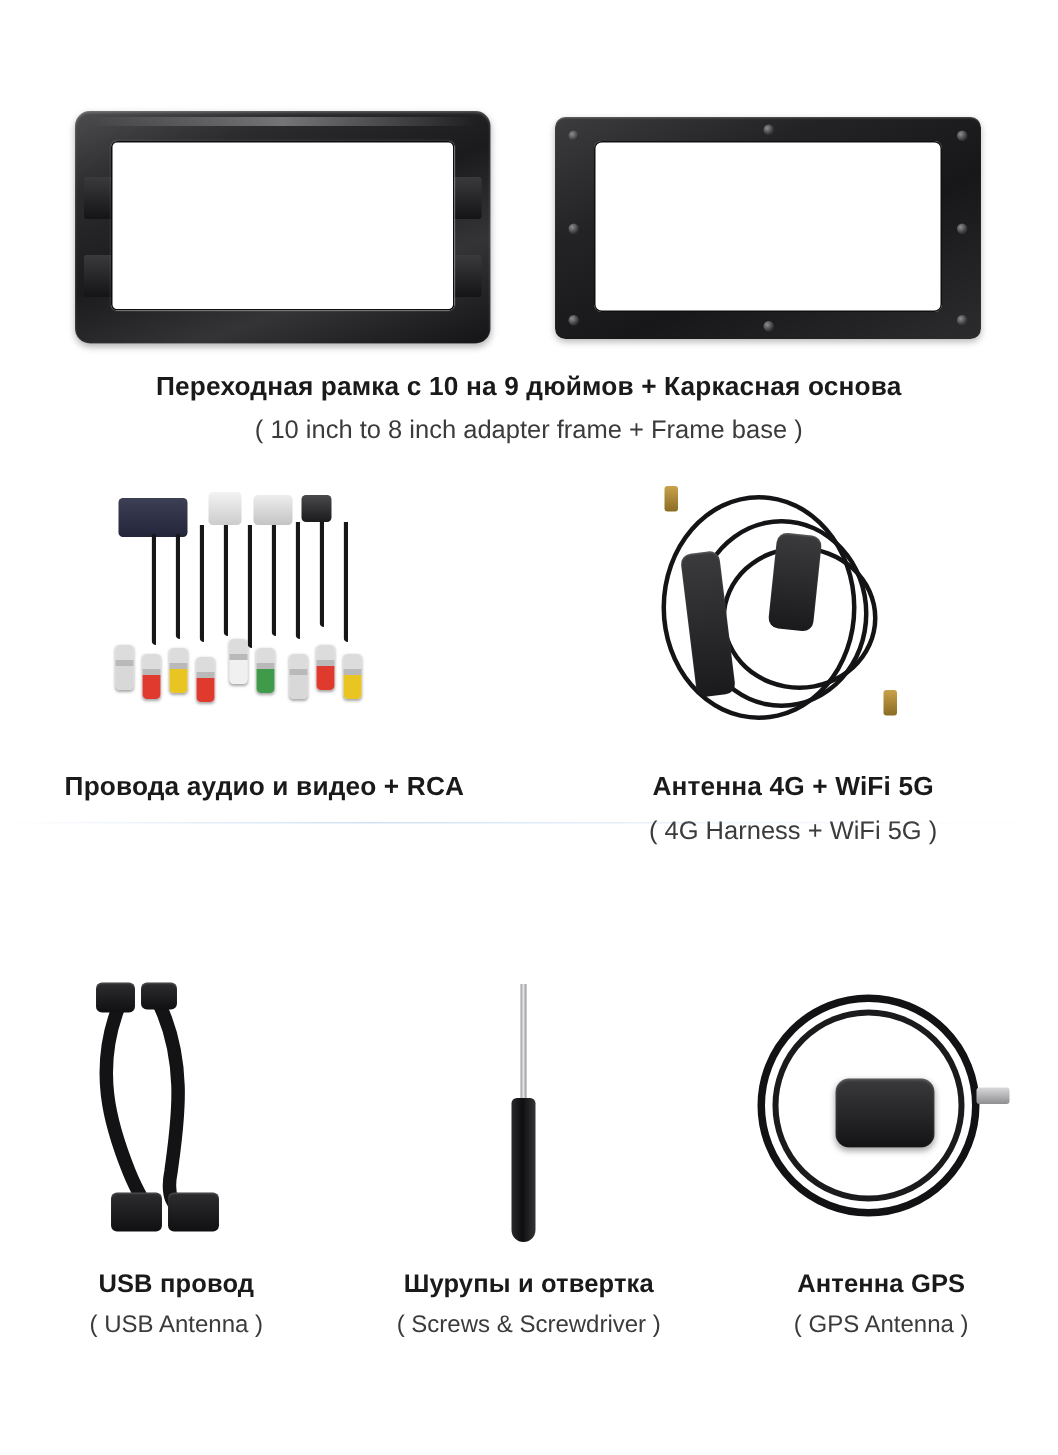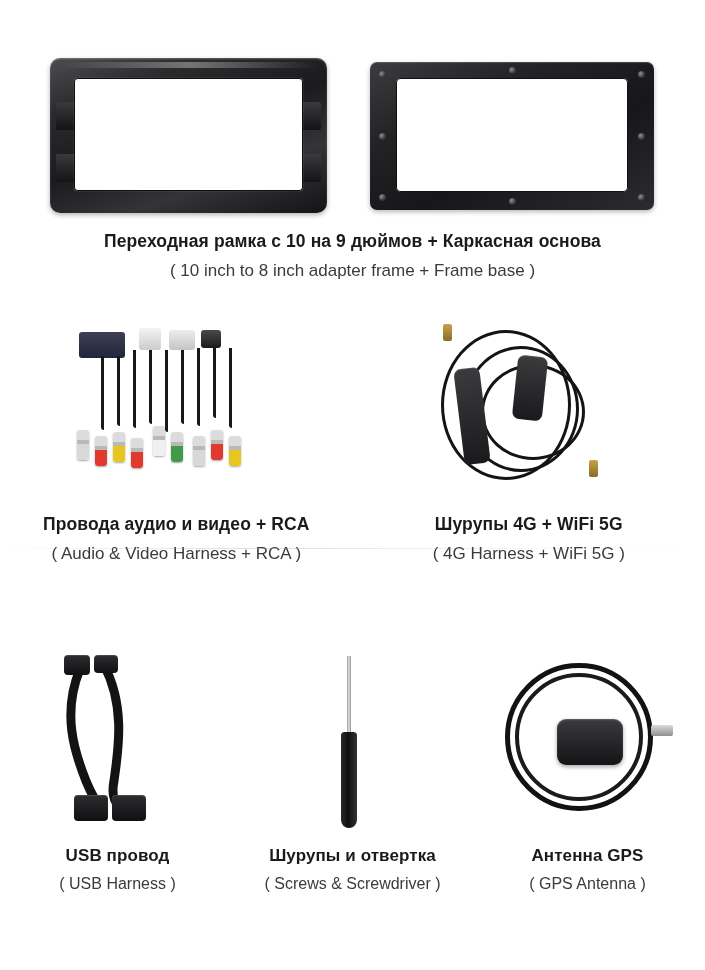--- a/index.html
+++ b/index.html
@@ -30,21 +30,21 @@
   .caption-en {
     font-size: 17px;
     font-weight: normal;
     color: #3b3b3b;
     line-height: 1.35;
     margin-top: 7px;
     white-space: nowrap;
   }
 
   
-  #row1 { top: 0; height: 300px; }
+  #row1 { top: 16px; height: 300px; }
   .frames-wrap {
     position: relative;
     height: 175px;
     margin-top: 28px;
   }
   
   .frame-a {
     position: absolute;
     left: 50px; top: 30px;
     width: 277px; height: 155px;
@@ -276,38 +276,37 @@
           <span class="rca" style="--c:#e03a2f; left:70px; top:112px;"></span>
           <span class="rca" style="--c:#f0f0f0; left:92px; top:100px;"></span>
           <span class="rca" style="--c:#3f9b4a; left:110px; top:106px;"></span>
           <span class="rca" style="--c:#d8d8d8; left:132px; top:110px;"></span>
           <span class="rca" style="--c:#e03a2f; left:150px; top:104px;"></span>
           <span class="rca" style="--c:#e8c520; left:168px; top:110px;"></span>
         </div>
       </div>
       <div class="caption-block">
         <div class="caption-ru">Провода аудио и видео + RCA</div>
-        <div class="caption-en">( Audio &amp; Video Harness + RCA )</div>
       </div>
     </div>
 
     <div class="half right">
       <div class="art">
         <div class="antenna4g">
           <span class="coil" style="left:22px; top:10px; width:130px; height:150px;"></span>
           <span class="coil" style="left:44px; top:26px; width:116px; height:126px;"></span>
           <span class="coil" style="left:62px; top:44px; width:104px; height:96px;"></span>
           <span class="ant-pad p1"></span>
           <span class="ant-pad p2"></span>
           <span class="sma" style="left:24px; top:4px;"></span>
           <span class="sma" style="left:170px; top:140px;"></span>
         </div>
       </div>
       <div class="caption-block">
-        <div class="caption-ru">Шурупы 4G + WiFi 5G</div>
+        <div class="caption-ru">Антенна 4G + WiFi 5G</div>
         <div class="caption-en">( 4G Harness + WiFi 5G )</div>
       </div>
     </div>
 
     <div class="faint-line" style="top:228px;"></div>
   </div>
 
   <div class="section" id="row3">
 
     <div class="third a">
@@ -318,21 +317,21 @@
             <path d="M66 10 C 88 52, 80 96, 76 126 C 72 146, 80 150, 88 158" fill="none" stroke="#131315" stroke-width="9" stroke-linecap="round"></path>
           </svg>
           <span class="usb-port" style="left:26px; top:0px; width:26px; height:20px;"></span>
           <span class="usb-port" style="left:56px; top:0px; width:24px; height:18px;"></span>
           <span class="usb-port" style="left:36px; top:140px; width:34px; height:26px;"></span>
           <span class="usb-port" style="left:74px; top:140px; width:34px; height:26px;"></span>
         </div>
       </div>
       <div class="caption-block">
         <div class="caption-ru">USB провод</div>
-        <div class="caption-en">( USB Harness )</div>
+        <div class="caption-en">( USB Antenna )</div>
       </div>
     </div>
 
     <div class="third c">
       <div class="art3">
         <div class="gps">
           <span class="gps-ring"></span>
           <span class="gps-ring2"></span>
           <span class="gps-puck"></span>
           <span class="gps-conn"></span>

